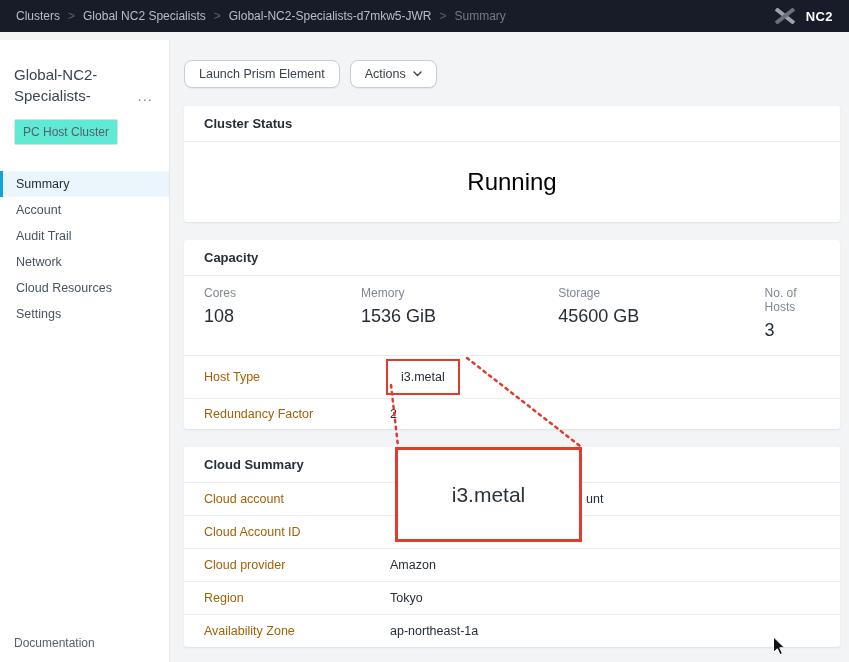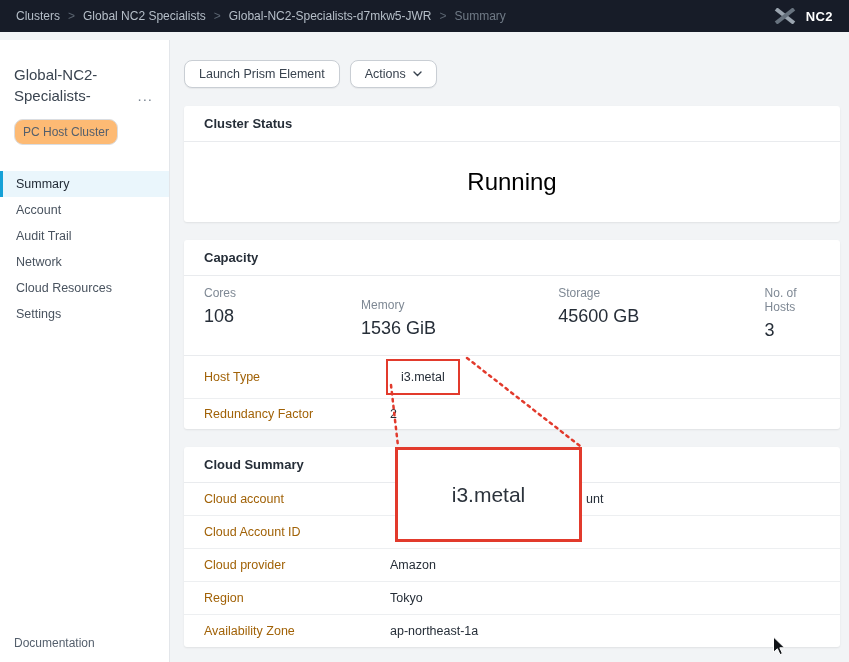--- a/index.html
+++ b/index.html
@@ -32,21 +32,21 @@
     padding-top:24px;
   }
   .cluster-head {
     padding:0 14px; display:flex; justify-content:space-between; align-items:flex-end;
     font-size:15px; color:#3a4450; line-height:21px;
   }
   .cluster-name { width:112px; }
   .more-dots { color:#7c8793; letter-spacing:1px; cursor:pointer; padding:0 2px; }
   .badge {
     display:inline-block; margin:13px 14px 0;
-    background:#fdba74; border:1px solid #dadde1; border-radius:9px;
+    background:#5eead4; border:1px solid #dadde1; border-radius:2px;
     padding:5px 8px; font-size:12px; color:#545f6c;
   }
   .nav { margin-top:26px; }
   .nav-item {
     padding:6px 16px; font-size:12.5px; color:#49535f; cursor:pointer;
     border-left:3px solid transparent; padding-left:13px;
   }
   .nav-item.active {
     background:#eaf6fc; border-left:3px solid #16a1d7; color:#1f2833;
   }
@@ -74,21 +74,21 @@
   }
   .card-title {
     padding:10px 20px; font-size:13px; font-weight:bold; color:#262e38;
     border-bottom:1px solid #e9ebee;
   }
 
   .status-body { height:80px; display:flex; align-items:center; justify-content:center; }
   .status-text { font-size:24px; }
 
   .stats { display:flex; padding:10px 20px 14px; border-bottom:1px solid #e9ebee; }
-  .stat-0 { width:25.5%; } .stat-1 { width:32%;margin-top:12px; } .stat-2 { width:33.5%; } .stat-3 { width:9%; }
+  .stat-0 { width:25.5%; } .stat-1 { width:32%; } .stat-2 { width:33.5%; } .stat-3 { width:9%; }
   .stat-label { font-size:12px; color:#7e8894; margin-bottom:6px; }
   .stat-value { font-size:18px; color:#262e38; }
 
   .kv-row {
     display:flex; align-items:center; padding:8px 20px;
     border-bottom:1px solid #edeff1;
   }
   .kv-row:last-child { border-bottom:none; }
   .kv-label { width:186px; flex-shrink:0; font-size:12.5px; color:#a16207; }
   .kv-value { font-size:12.5px; color:#262e38; }

